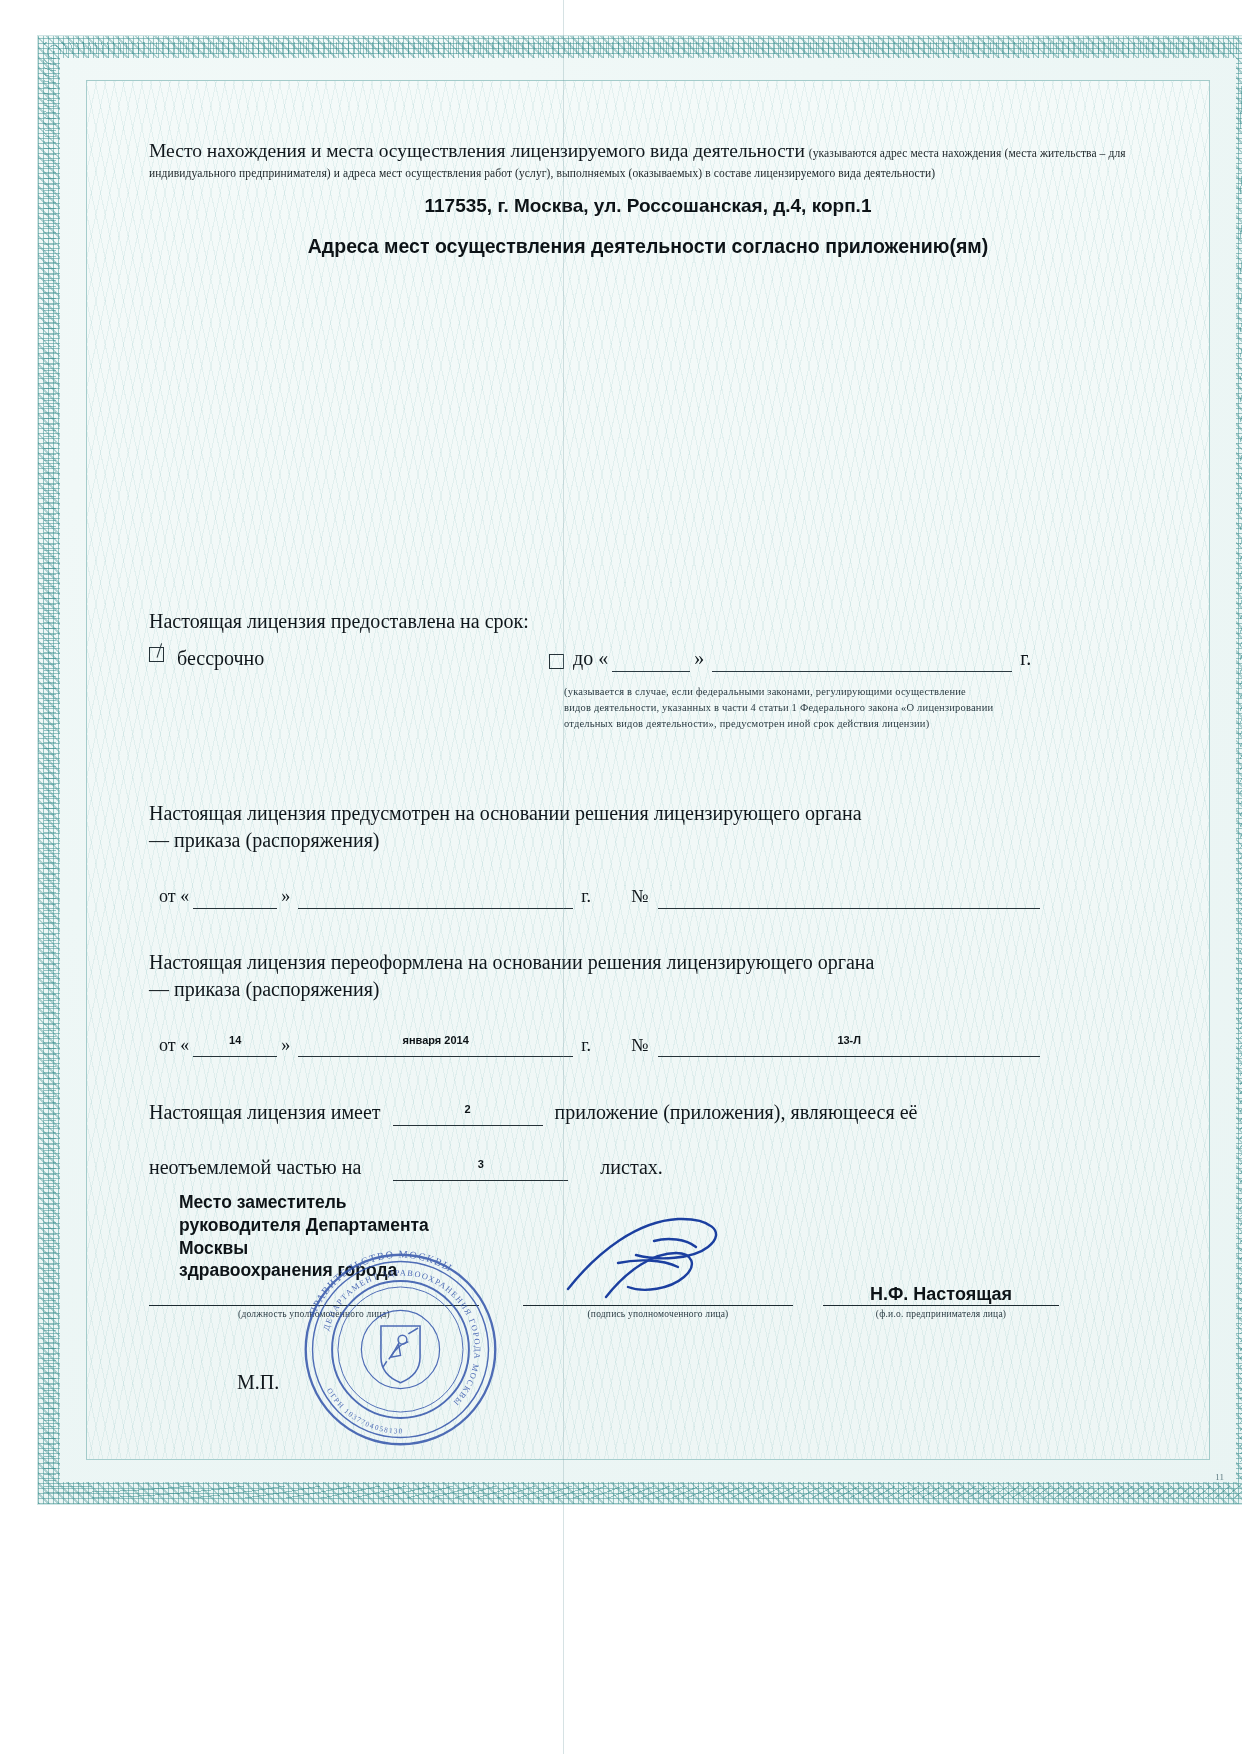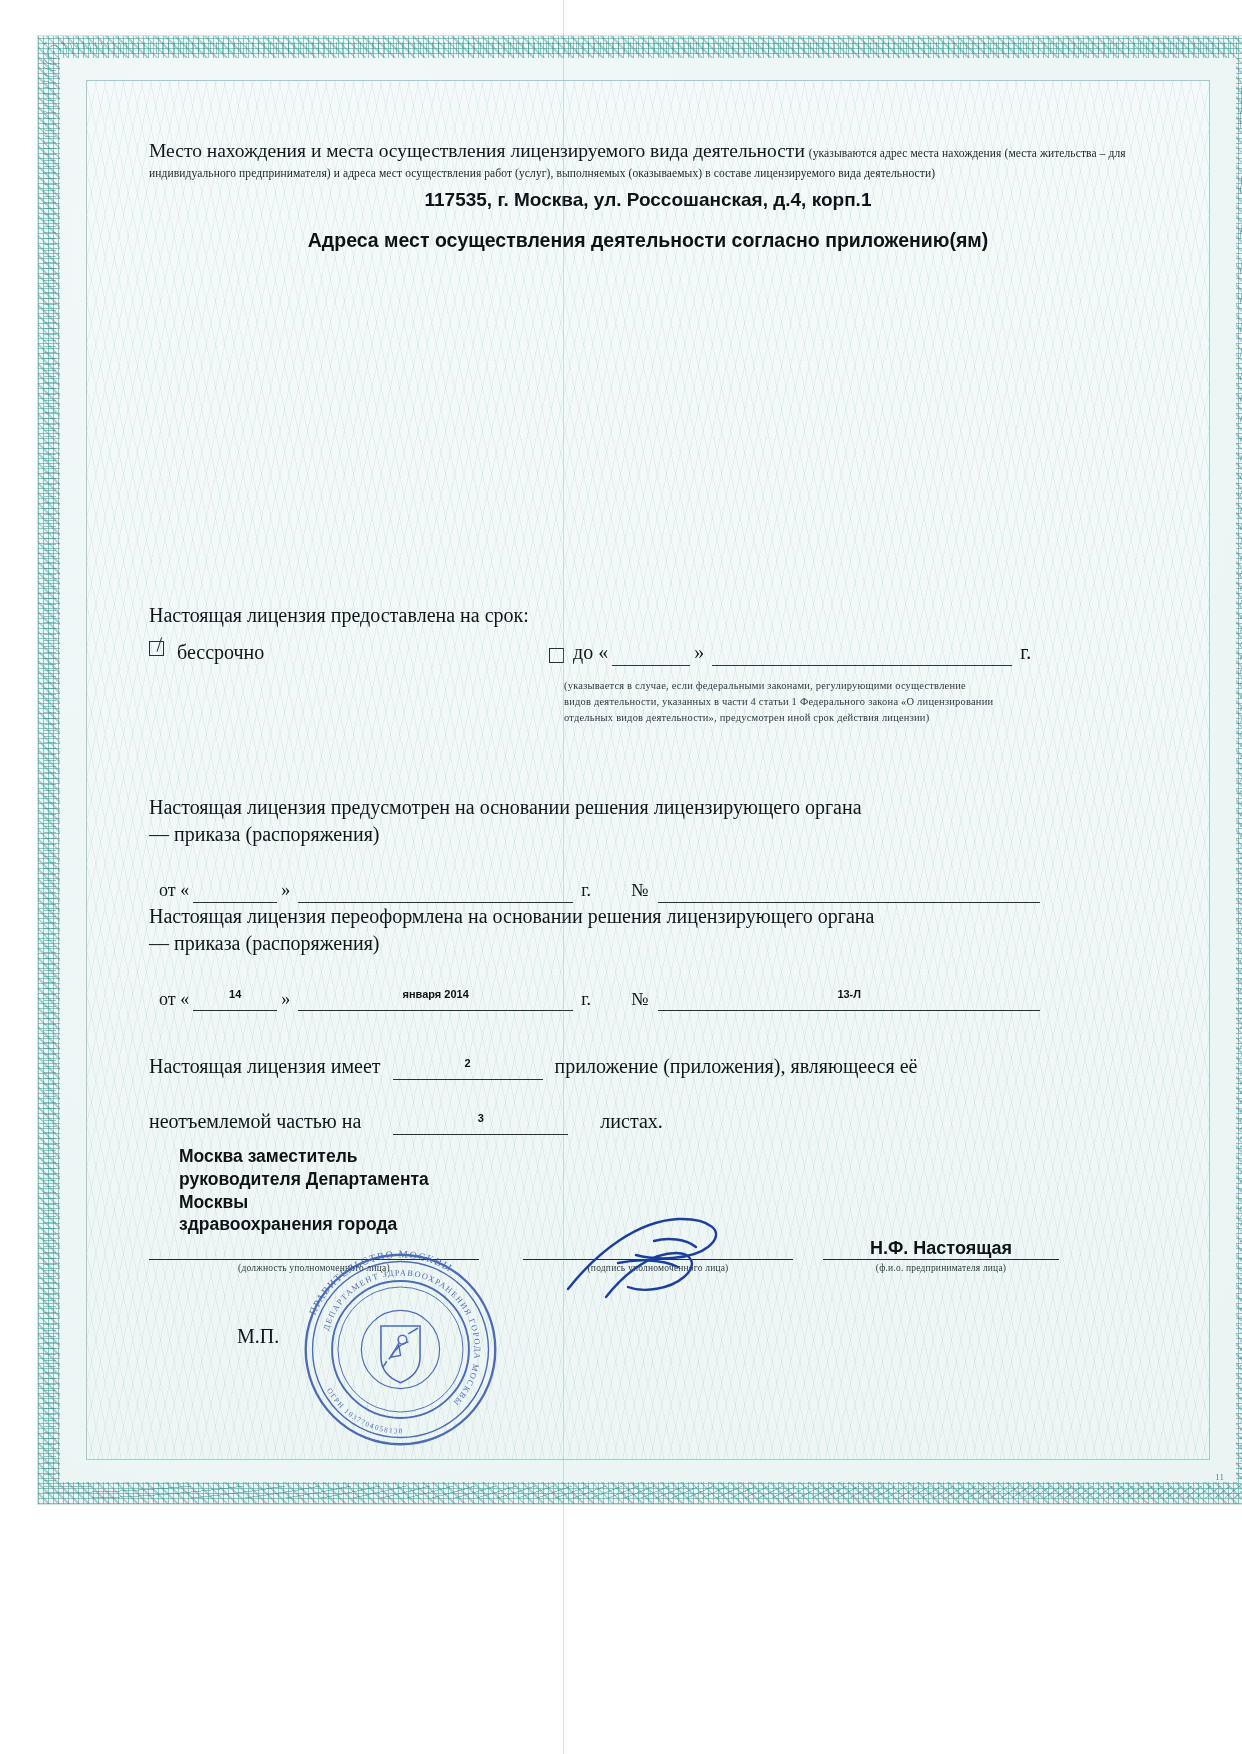--- a/index.html
+++ b/index.html
@@ -65,21 +65,21 @@
   .ttl{
     font-size:19.5px;color:#10171c;line-height:1.25;
   }
   .small-note{
     font-size:11.5px;color:#1b2327;line-height:1.5;
     letter-spacing:.1px;
   }
   .bold-line{
     font-family:"Liberation Sans", sans-serif;
     font-weight:bold;font-size:19px;color:#0d1317;
-    text-align:center;margin-top:6px;
+    text-align:center;margin-top:12px;
   }
   .bold-line2{
     font-family:"Liberation Sans", sans-serif;
     font-weight:bold;font-size:19.5px;color:#0d1317;
     text-align:center;margin-top:18px;
   }
   .sec-title{font-size:20px;color:#0f161b;line-height:1.35;}
   .row{display:flex;align-items:flex-end;}
   .chk{
     display:inline-block;width:13px;height:13px;
@@ -179,21 +179,21 @@
           <span class="sec-title" style="font-size:18px;">от «</span>
           <span class="ul" style="width:84px;height:22px;margin:0 4px;"></span>
           <span class="sec-title" style="font-size:18px;">»</span>
           <span class="ul" style="width:275px;height:22px;margin:0 8px;"></span>
           <span class="sec-title" style="font-size:18px;">г.</span>
           <span class="sec-title" style="font-size:18px;margin-left:40px;">№</span>
           <span class="ul" style="width:382px;height:22px;margin-left:10px;"></span>
         </div>
       </div>
 
-      <div style="">
+      <div style="margin-top:40px;">
         <div class="sec-title">Настоящая лицензия переоформлена на основании решения лицензирующего органа</div>
         <div class="sec-title">— приказа (распоряжения)</div>
 
         <div class="row" style="margin-top:30px;padding-left:10px;">
           <span class="sec-title" style="font-size:18px;">от «</span>
           <span class="ul" style="width:84px;height:22px;margin:0 4px;">14</span>
           <span class="sec-title" style="font-size:18px;">»</span>
           <span class="ul" style="width:275px;height:22px;margin:0 8px;">января 2014</span>
           <span class="sec-title" style="font-size:18px;">г.</span>
           <span class="sec-title" style="font-size:18px;margin-left:40px;">№</span>
@@ -209,21 +209,21 @@
         </div>
         <div class="row" style="margin-top:28px;gap:20px;">
           <span class="sec-title">неотъемлемой частью на</span>
           <span class="ul" style="width:175px;height:22px;margin:0 12px;">3</span>
           <span class="sec-title">листах.</span>
         </div>
       </div>
 
       <div style="margin-top:10px;position:relative;">
         <div style="padding-left:30px;">
-          <div class="sig-title">Москва заместитель</div>
+          <div class="sig-title">Место заместитель</div>
           <div class="sig-title">руководителя Департамента</div>
           <div class="sig-title">Москвы</div>
           <div class="sig-title">здравоохранения города</div>
         </div>
 
         <div style="display:flex;align-items:flex-end;margin-top:2px;">
           <div style="width:330px;border-bottom:1.5px solid #1d2b31;height:4px;"></div>
           <div style="width:44px;"></div>
           <div style="width:270px;border-bottom:1.5px solid #1d2b31;height:4px;"></div>
           <div style="width:30px;"></div>

